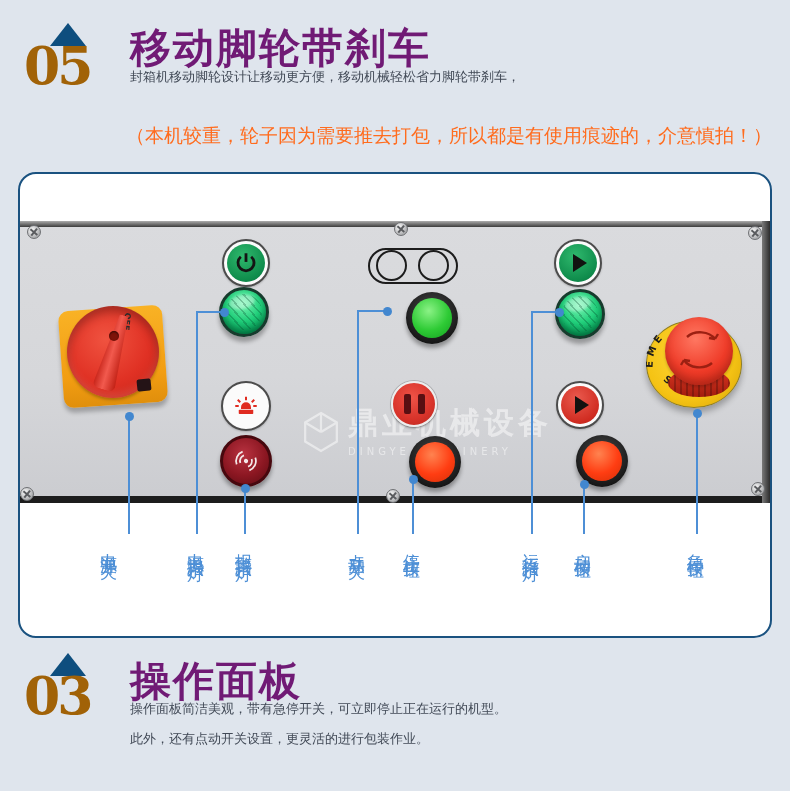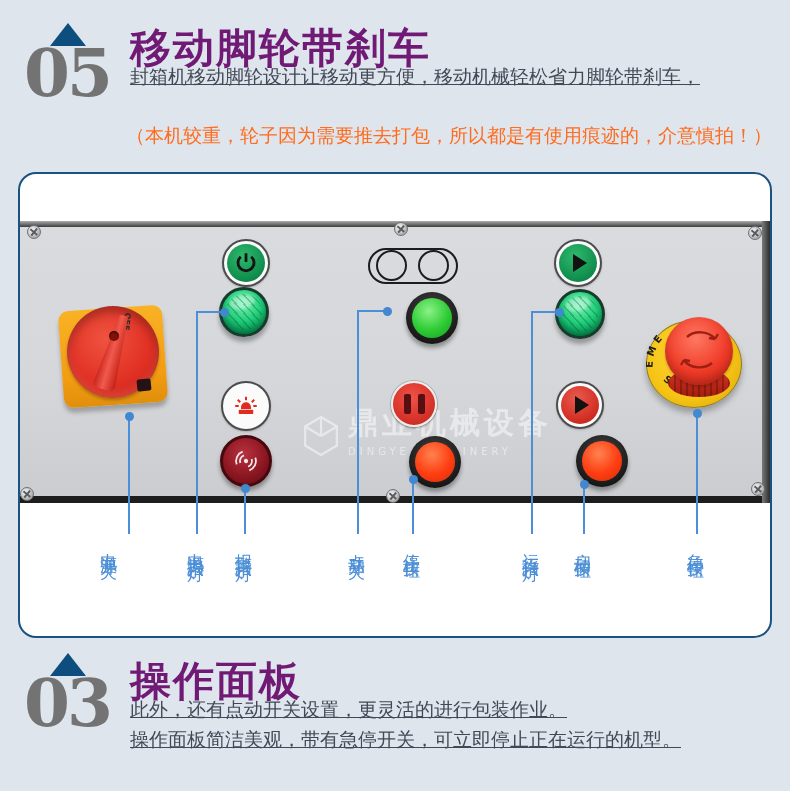--- a/index.html
+++ b/index.html
@@ -9,25 +9,25 @@
     background:#dfe5ed;
     font-family:"DejaVu Sans", sans-serif;
     overflow:hidden;
   }
   .abs { position:absolute; }
 
   
   .tri { width:0; height:0; border-left:18px solid transparent; border-right:18px solid transparent; border-bottom:23px solid #0e4e7e; }
   .bignum {
     font-family:"DejaVu Serif", serif;
-    font-weight:bold; font-size:66px; line-height:1;
-    color:#737373; letter-spacing:-3px;
+    font-weight:bold; font-size:52px; line-height:1;
+    color:#a16207; letter-spacing:-3px;
   }
   .sec-title { font-size:41px; font-weight:bold; color:#701a75; letter-spacing:2px; white-space:nowrap; }
-  .sec-body { font-size:19px; color:#414956; line-height:29px; white-space:nowrap;text-decoration:underline; }
+  .sec-body { font-size:13px; color:#414956; line-height:29px; white-space:nowrap; }
   .sec-note { font-size:19px; color:#ff6c1e; white-space:nowrap; }
 
   #tri05 { left:50px; top:23px; }
   #num05 { left:24px; top:40px; }
   #title05 { left:130px; top:21px; }
   #body05 { left:130px; top:62px; }
   #note05 { left:126px; top:123px; }
 
   #tri06 { left:50px; top:653px; }
   #num06 { left:24px; top:670px; }
@@ -62,21 +62,21 @@
     background:radial-gradient(circle at 35% 35%, #fafafa, #b9babc 60%, #85878a);
     border:1px solid #6f7174;
   }
   .screw::before, .screw::after {
     content:""; position:absolute; left:50%; top:50%; width:9px; height:1.6px;
     background:#5a5c5f; transform:translate(-50%,-50%) rotate(40deg);
   }
   .screw::after { transform:translate(-50%,-50%) rotate(-50deg); }
 
   
-  #watermark { left:282px; top:182px; display:flex; align-items:flex-end; opacity:.5; }
+  #watermark { left:282px; top:182px; display:flex; align-items:center; opacity:.5; }
   #watermark svg { margin-top:4px; }
   #wm-text { margin-left:8px; }
   #wm-cn { font-size:30px; font-weight:bold; color:#ffffff; letter-spacing:4px; white-space:nowrap; }
   #wm-en { font-size:10px; color:#ffffff; letter-spacing:4px; white-space:nowrap; margin-top:2px; }
 
   
   #rotary-base {
     left:41px; top:87px; width:104px; height:97px; border-radius:10px;
     background:linear-gradient(180deg,#f9b225,#f29d12 70%,#e08f0c);
     transform:rotate(-4deg);
@@ -361,15 +361,15 @@
   <div class="plabel" style="left:381px;">停止按钮</div>
   <div class="plabel" style="left:500px;">运行指示灯</div>
   <div class="plabel" style="left:552px;">启动按钮</div>
   <div class="plabel" style="left:665px;">急停按钮</div>
 </div>
 
 <div class="abs tri" id="tri06"></div>
 <div class="abs bignum" id="num06">03</div>
 <div class="abs sec-title" id="title06">操作面板</div>
 <div class="abs sec-body" id="body06">
+  <div>操作面板简洁美观，带有急停开关，可立即停止正在运行的机型。</div>
   <div>此外，还有点动开关设置，更灵活的进行包装作业。</div>
-  <div>操作面板简洁美观，带有急停开关，可立即停止正在运行的机型。</div>
 </div>
 
 </body></html>

